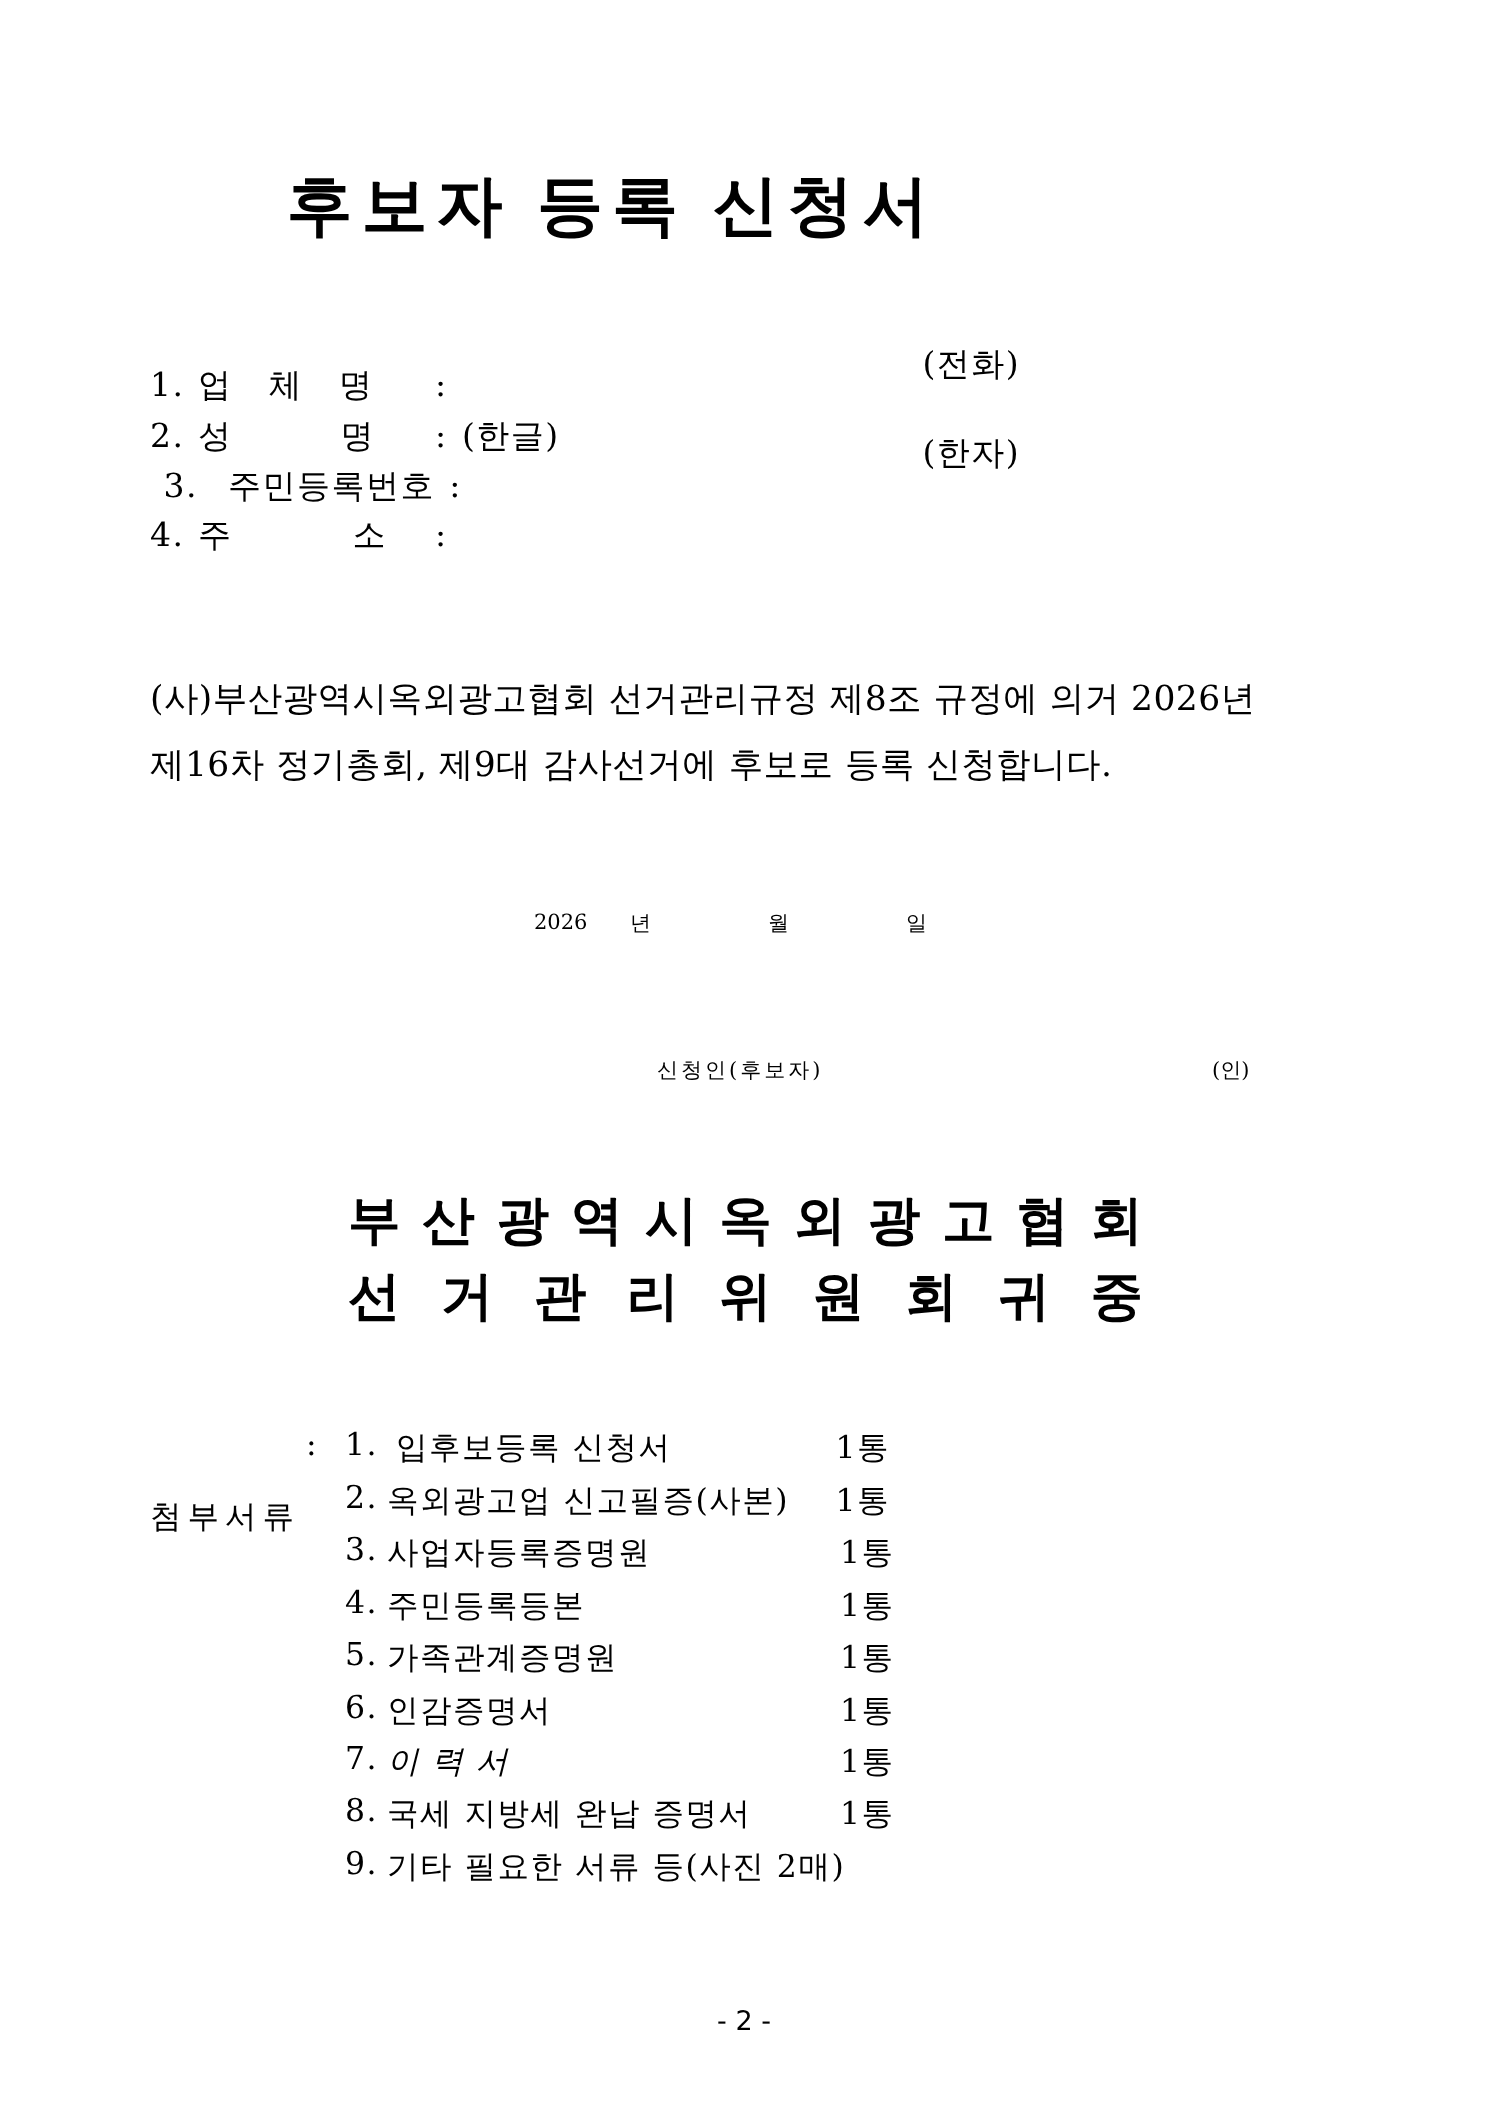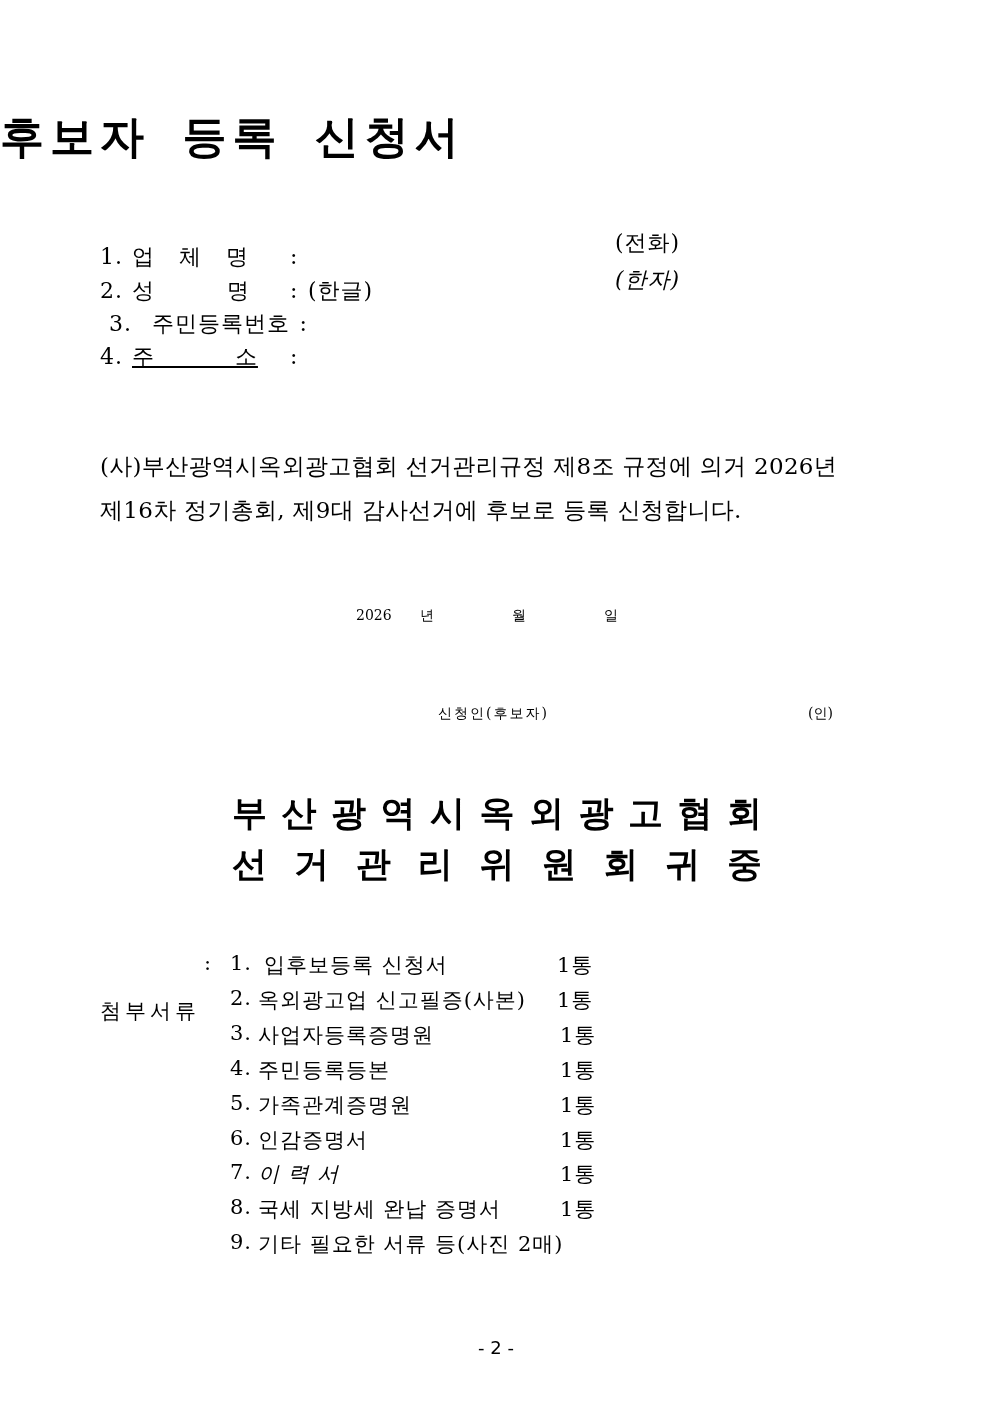--- a/index.html
+++ b/index.html
@@ -3,23 +3,23 @@
   <meta charset="utf-8">
   <style>
     html, body { margin: 0; padding: 0; background: #ffffff; }
     body {
       width: 992px; height: 1403px; position: relative; overflow: hidden;
       color: #000000;
       font-family: "DejaVu Serif", "Liberation Serif", serif;
     }
     .abs { position: absolute; white-space: nowrap; }
     .title {
-      left: 0; width: 816px; top: 108px; text-align: left;
+      left: 0; width: 816px; top: 108px; text-align: center;
       font-size: 44px; font-weight: bold; letter-spacing: 6px;
-      font-family: Liberation Mono, monospace;
+      font-family: Liberation Serif, serif;
     }
     .field { font-size: 22px; letter-spacing: 1px; }
     .field .num { display: inline-block; width: 32px; }
     .field .lbl { display: inline-block; width: 158px; }
     .field .colon { display: inline-block; width: 18px; }
     .body-text { font-size: 23px; letter-spacing: 0.3px; line-height: 44px; left: 100px; }
     .date { font-size: 14px; }
     .org {
       font-size: 35px; font-weight: bold;
       left: 232px; width: 530px;
@@ -37,28 +37,28 @@
 
   <div>
     <div class="abs field" style="left:100px; top:242px;">
       <span class="num">1.</span><span class="lbl" style="white-space:pre;">업   체   명</span><span class="colon">:</span><span></span>
     </div>
     <div class="abs field" style="left:615px; top:228px;">(전화)</div>
 
     <div class="abs field" style="left:100px; top:276px;">
       <span class="num">2.</span><span class="lbl" style="white-space:pre;">성         명</span><span class="colon">:</span><span>(한글)</span>
     </div>
-    <div class="abs field" style="left:615px; top:265px;font-style:italic;">(한자)</div>
+    <div class="abs field" style="left:615px; top:287px;">(한자)</div>
 
     <div class="abs field" style="left:100px; top:309px;text-align:right;">
       <span class="num">3.</span><span class="lbl" style="white-space:pre;">주민등록번호</span><span class="colon">:</span><span></span>
     </div>
 
     <div class="abs field" style="left:100px; top:342px;">
-      <span class="num">4.</span><span class="lbl" style="white-space:pre;text-decoration:underline;">주          소</span><span class="colon">:</span><span></span>
+      <span class="num">4.</span><span class="lbl" style="white-space:pre;">주          소</span><span class="colon">:</span><span></span>
     </div>
   </div>
 
   <div class="abs body-text" style="top:444px;">(사)부산광역시옥외광고협회 선거관리규정 제8조 규정에 의거 2026년</div>
   <div class="abs body-text" style="top:488px;">제16차 정기총회, 제9대 감사선거에 후보로 등록 신청합니다.</div>
 
   <div>
     <span class="abs date" style="left:356px; top:607px;">2026</span>
     <span class="abs date" style="left:420px; top:607px;">년</span>
     <span class="abs date" style="left:512px; top:607px;">월</span>

